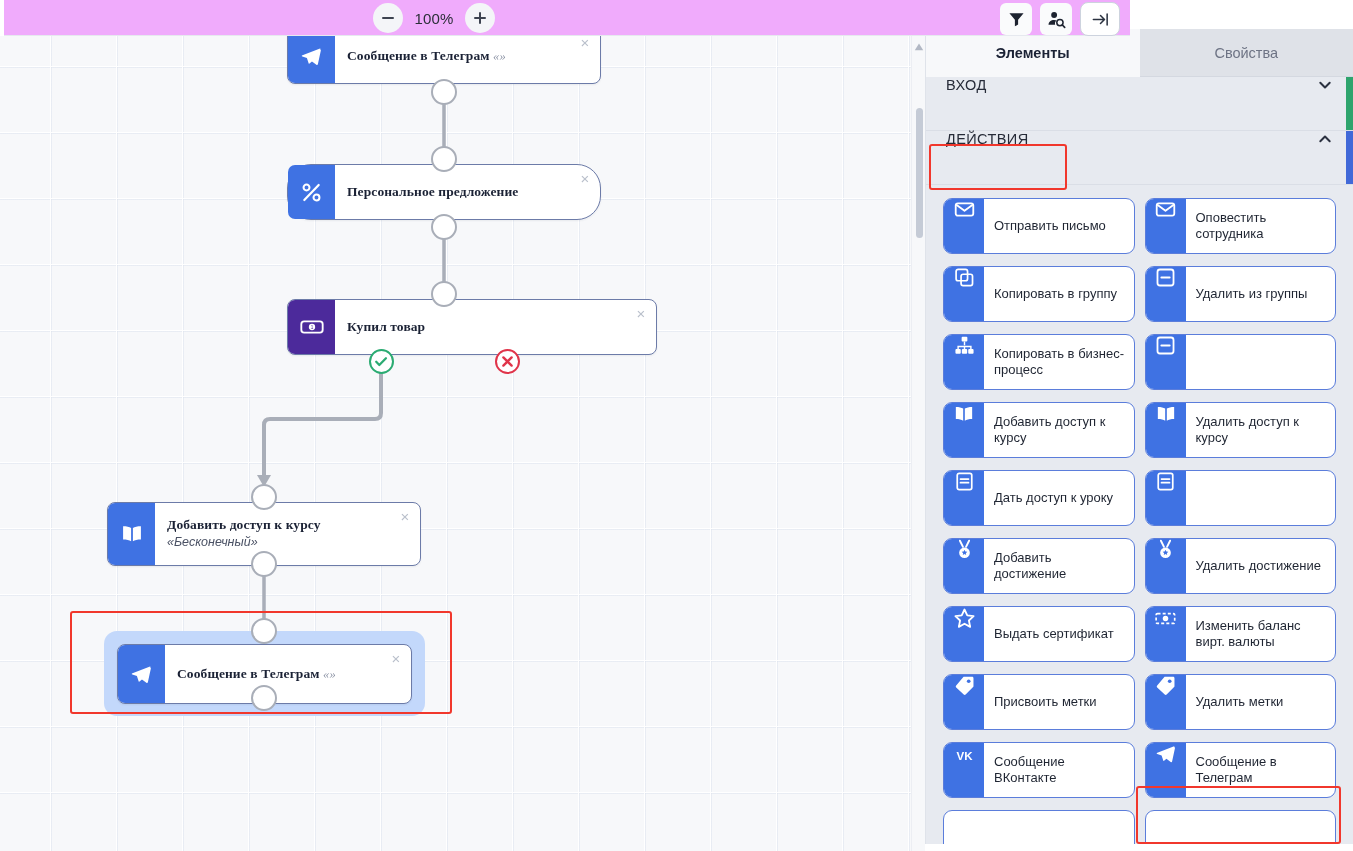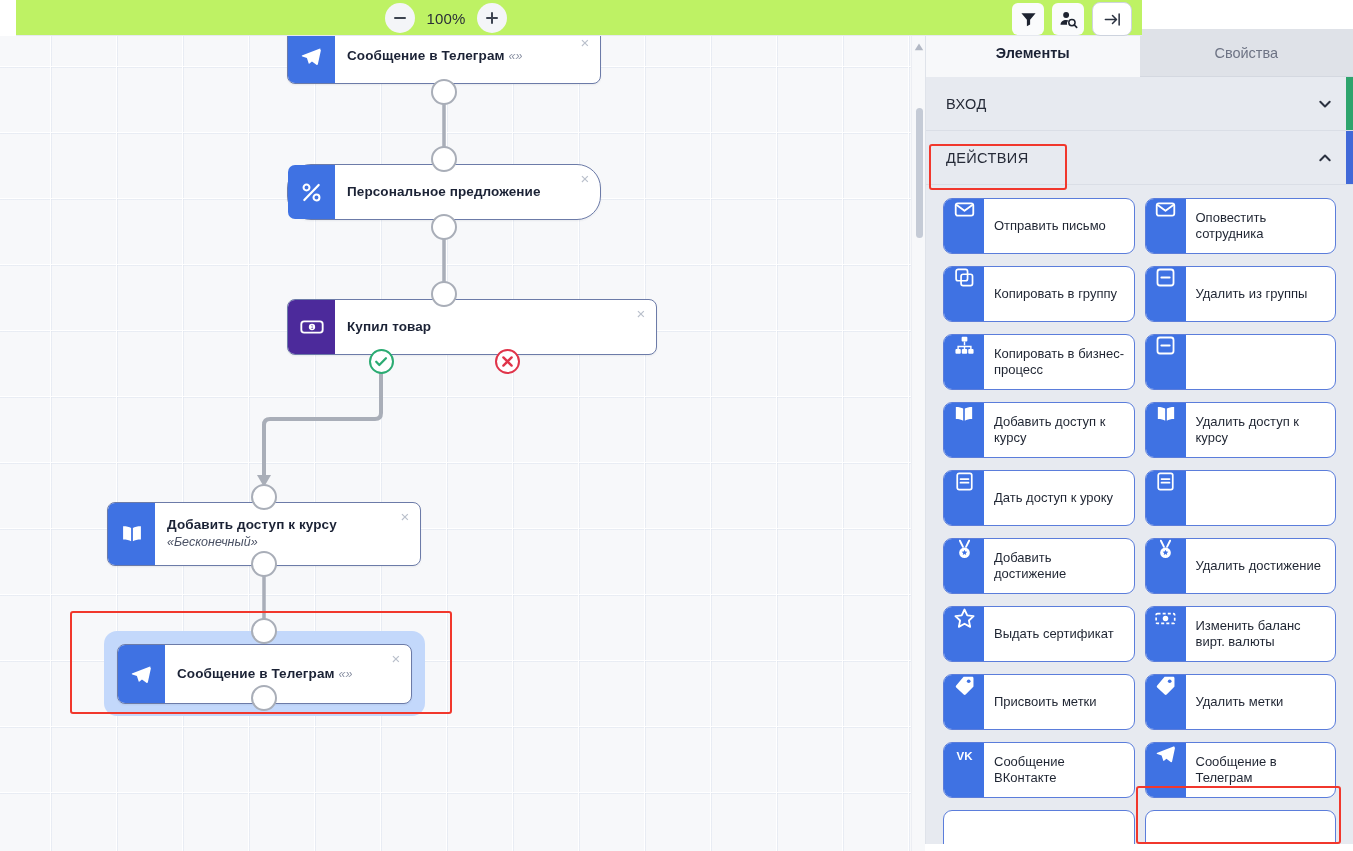--- a/index.html
+++ b/index.html
@@ -6,22 +6,22 @@
   html, body {
     width: 1353px; height: 851px;
     font-family: "Liberation Sans", sans-serif;
     background: #ffffff;
     overflow: hidden;
   }
   .app { position: relative; width: 1353px; height: 851px; }
 
   
   .toolbar {
-    position: absolute; left: 16px; top: 0; width: 1126px; height: 36px;
-    background: #bef264;
+    position: absolute; left: 4px; top: 0; width: 1126px; height: 36px;
+    background: #f0abfc;
     border-bottom: 1px solid #e6e9ef;
     z-index: 40;
   }
   .zoom-group {
     position: absolute; left: 369px; top: 3px;
     display: flex; align-items: center; gap: 6px;
   }
   .zoom-btn {
     width: 30px; height: 30px; border-radius: 50%;
     background: #f4f5f8; border: none; cursor: pointer;
@@ -85,21 +85,21 @@
     color: #ffffff;
   }
   .node-icon.purple { background: #4c2a9b; }
   .node-body {
     flex: 1; position: relative;
     padding: 0 26px 0 12px;
     display: flex; flex-direction: column; justify-content: center;
   }
   .node-title {
     font-size: 13.5px; font-weight: bold; color: #1b2235;
-    line-height: 1.2; letter-spacing: .1px;
+    line-height: 1.2; letter-spacing: .1px; font-family: Liberation Serif, serif;
   }
   .node-title .quo {
     font-weight: normal; font-style: italic; color: #8b92a4; font-size: 12.5px;
   }
   .node-sub {
     font-size: 12.5px; font-style: italic; color: #4a5164;
     line-height: 1.25; margin-top: 2px;
   }
   .node-close {
     position: absolute; right: 7px; top: 6px;
@@ -171,21 +171,21 @@
     font-size: 14.5px; cursor: pointer;
     color: #6d7384; background: #dfe2e8;
     border-bottom: 1px solid #d4d8e0;
   }
   .tab.active {
     background: #f7f8fa; color: #1b2235; font-weight: bold;
     border-bottom: 1px solid #f7f8fa;
   }
   .section {
     position: relative;
-    height: 54px; display: flex; align-items: center;
+    height: 54px; display: flex; align-items: flex-start;
     padding: 0 20px; cursor: pointer;
     background: #e7eaf0;
     border-bottom: 1px solid #dadee6;
   }
   .section-label {
     font-size: 14.5px; color: #262b38; letter-spacing: .4px; flex: 1;
   }
   .chev { color: #2b3140; display: flex; align-items: center; }
   .section-color {
     position: absolute; right: 0; top: 0; width: 7px; height: 100%;

